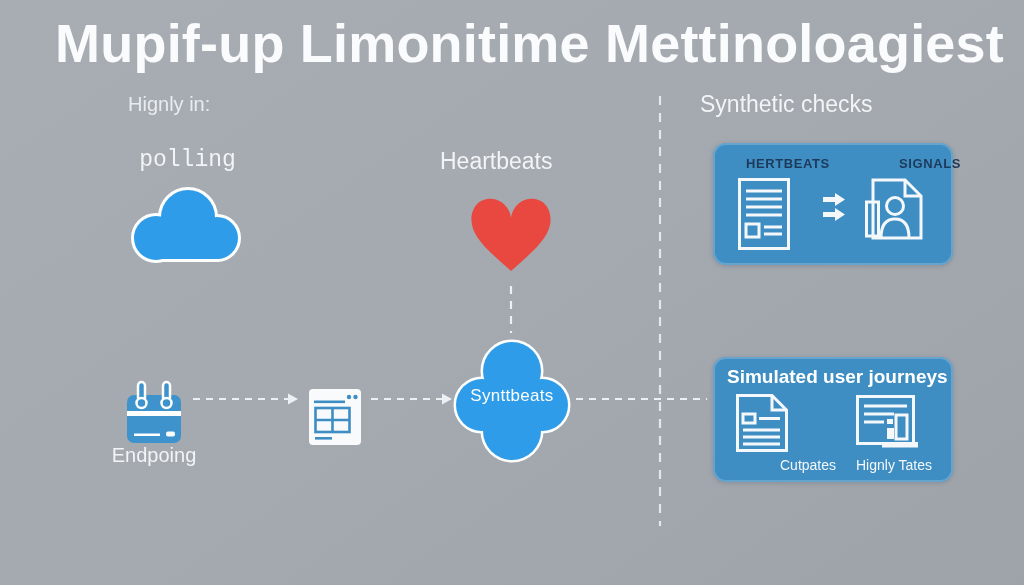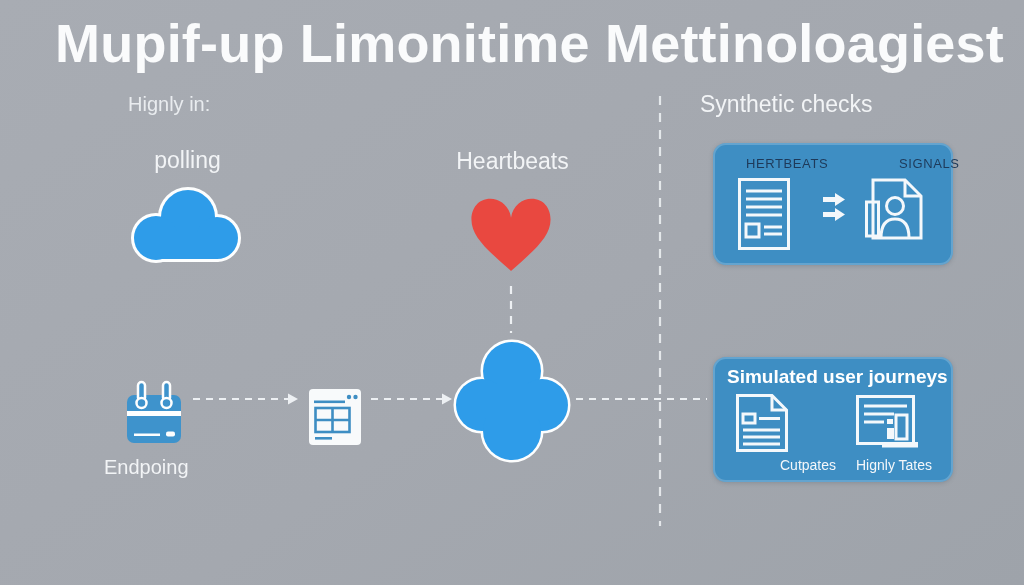--- a/index.html
+++ b/index.html
@@ -9,39 +9,39 @@
     background:linear-gradient(145deg,#A8ACB3 0%,#A4A8AF 55%,#9EA3AA 100%);
     font-family:"Liberation Sans", sans-serif;
   }
   .abs{position:absolute;}
   .title{
     left:0; top:12px; width:1004px; text-align:right;
     font-size:54px; font-weight:700; letter-spacing:.2px; color:#FAFBFC;
   }
   .label{color:#F2F4F6;}
   .lbl-pollin{left:128px; top:93px; font-size:20px; color:#E9ECEF;}
-  .lbl-polling{left:120px; top:147px; width:135px; text-align:center; font-size:23px;}
-  .lbl-heartbeats{left:440px; top:148px; width:145px; text-align:center; font-size:23px;}
+  .lbl-polling{left:120px; top:147px; width:135px; text-align:center; font-size:23px;font-family:Liberation Mono, monospace;}
+  .lbl-heartbeats{left:440px; top:148px; width:145px; font-size:23px;}
   .lbl-synthetic{left:700px; top:91px; width:250px; font-size:23px;}
-  .lbl-endpoing{left:104px; top:456px; width:100px; text-align:left; font-size:20px;}
+  .lbl-endpoing{left:104px; top:444px; width:100px; text-align:center; font-size:20px;}
   .lbl-central{left:275px; top:453px; width:120px; text-align:center; font-size:19px; line-height:31px;}
   .overlay{left:0; top:0; pointer-events:none; z-index:1;}
   .icon-wrap{z-index:2;}
   .cloud-label{
     left:452px; top:386px; width:120px; text-align:center; z-index:3;
     font-size:17px; color:#FDFEFE; letter-spacing:.3px;
   }
   .card{
     background:#3E8EC3; border-radius:13px; z-index:2;
     box-shadow:inset 0 0 0 2px rgba(255,255,255,0.20), 0 1px 4px rgba(60,70,85,0.25);
   }
   .card1{left:713px; top:143px; width:240px; height:122px;}
   .card2{left:713px; top:357px; width:240px; height:125px;}
   .card-head{
-    position:absolute; font-size:13px; font-weight:400; letter-spacing:.6px; color:#1E3A5A;
+    position:absolute; font-size:13px; font-weight:700; letter-spacing:.6px; color:#1E3A5A;
   }
   .card2-title{
     position:absolute; left:14px; top:9px; font-size:19px; font-weight:700; color:#ffffff;
   }
   .card-caption{position:absolute; font-size:14px; color:#F4F7FA;}
 </style>
 </head>
 <body>
 
 <div class="canvas">
@@ -99,20 +99,21 @@
       </g>
       <g fill="#2E9CE9">
         <circle cx="60" cy="35" r="29"></circle>
           <circle cx="30" cy="69" r="26"></circle>
         <circle cx="90" cy="69" r="26"></circle>
           <circle cx="60" cy="95" r="29"></circle>
         <rect x="34" y="48" width="52" height="44"></rect>
       </g>
     </svg>
   </div>
+  <div class="abs cloud-label">Synttbeats</div>
 
   <div class="abs icon-wrap" style="left:122px; top:380px;">
     <svg width="64" height="68" viewBox="0 0 64 68" aria-hidden="true">
       <rect x="5" y="15" width="54" height="48" rx="7" fill="#3E93CC"></rect>
       <rect x="5" y="31" width="54" height="5" fill="#FDFEFE"></rect>
       <g fill="#3E93CC" stroke="#FDFEFE" stroke-width="2.5">
         <rect x="16" y="2" width="7" height="19" rx="3.5"></rect>
         <rect x="41" y="2" width="7" height="19" rx="3.5"></rect>
         <circle cx="19.5" cy="23" r="5"></circle>
         <circle cx="44.5" cy="23" r="5"></circle>

